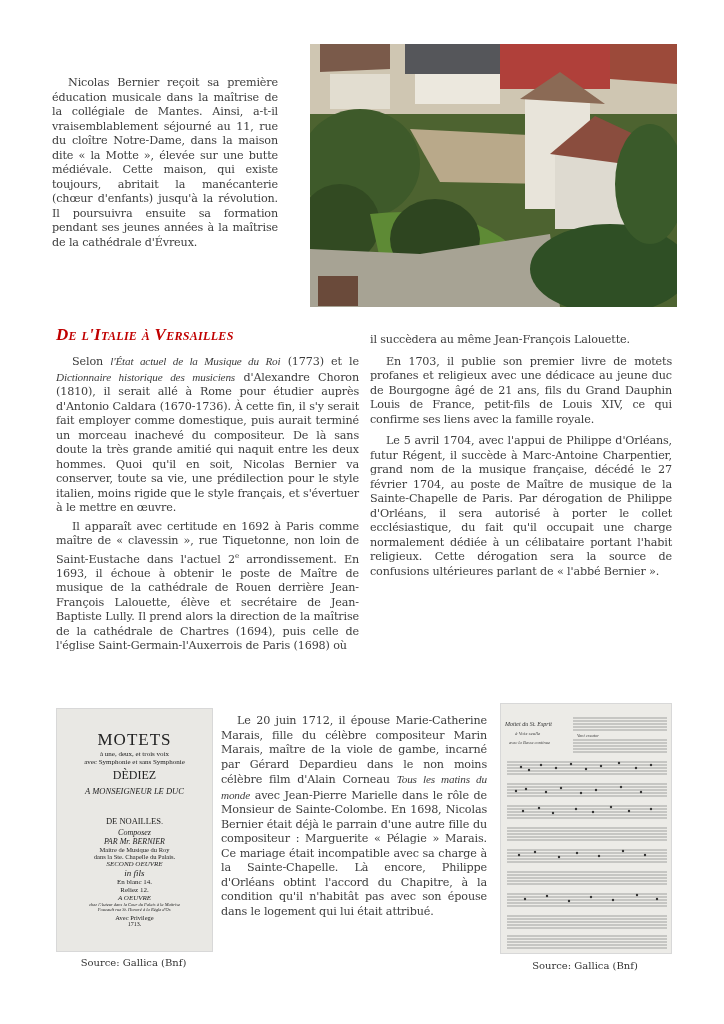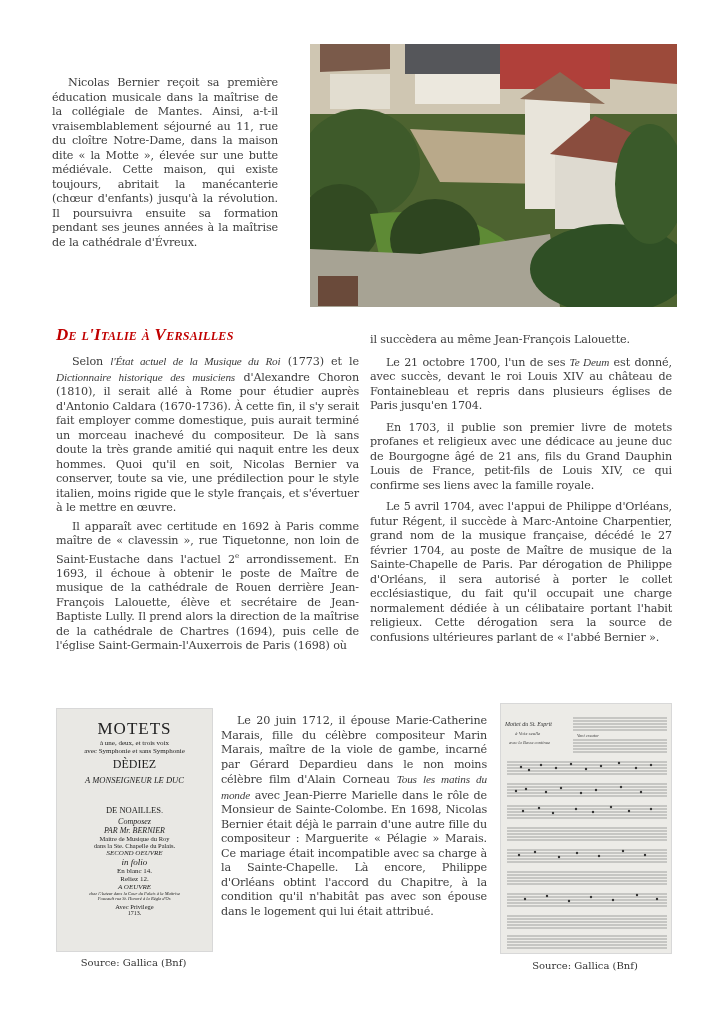--- a/index.html
+++ b/index.html
@@ -61,39 +61,38 @@
 
 <h2 class="section">De l'Italie à Versailles</h2>
 
 <div class="abs" style="left:56px; top:354px; width:303px;">
   <p class="para indent"><span>Selon </span><em>l'État actuel de la Musique du Roi</em><span> (1773) et le </span><em>Dictionnaire historique des musiciens</em><span> d'Alexandre Choron (1810), il serait allé à Rome pour étudier auprès d'Antonio Caldara (1670-1736). À cette fin, il s'y serait fait employer comme domestique, puis aurait terminé un morceau inachevé du compositeur. De là sans doute la très grande amitié qui naquit entre les deux hommes. Quoi qu'il en soit, Nicolas Bernier va conserver, toute sa vie, une prédilection pour le style italien, moins rigide que le style français, et s'évertuer à le mettre en œuvre.</span></p>
   <p class="para indent" style="margin-top:4px;"><span>Il apparaît avec certitude en 1692 à Paris comme maître de « clavessin », rue Tiquetonne, non loin de Saint-Eustache dans l'actuel 2</span><sup>e</sup><span> arrondissement. En 1693, il échoue à obtenir le poste de Maître de musique de la cathédrale de Rouen derrière Jean-François Lalouette, élève et secrétaire de Jean-Baptiste Lully. Il prend alors la direction de la maîtrise de la cathédrale de Chartres (1694), puis celle de l'église Saint-Germain-l'Auxerrois de Paris (1698) où</span></p>
 </div>
 
 <div class="abs" style="left:370px; top:333px; width:302px;">
   <p class="para">il succèdera au même Jean-François Lalouette.</p>
-  <p class="para indent gap"><span>Le 21 octobre 1700, l'un de ses </span><em>Te Deum</em><span> est donné, avec succès, devant le roi Louis XIV au château de Fontainebleau et repris dans plusieurs églises de Paris jusqu'en 1704.</span></p>
   <p class="para indent gap">En 1703, il publie son premier livre de motets profanes et religieux avec une dédicace au jeune duc de Bourgogne âgé de 21 ans, fils du Grand Dauphin Louis de France, petit-fils de Louis XIV, ce qui confirme ses liens avec la famille royale.</p>
   <p class="para indent gap">Le 5 avril 1704, avec l'appui de Philippe d'Orléans, futur Régent, il succède à Marc-Antoine Charpentier, grand nom de la musique française, décédé le 27 février 1704, au poste de Maître de musique de la Sainte-Chapelle de Paris. Par dérogation de Philippe d'Orléans, il sera autorisé à porter le collet ecclésiastique, du fait qu'il occupait une charge normalement dédiée à un célibataire portant l'habit religieux. Cette dérogation sera la source de confusions ultérieures parlant de « l'abbé Bernier ».</p>
 </div>
 
 <div class="abs scan" style="left:56px; top:708px; width:155px; height:242px;">
-  <div class="scan-text" style="padding-top:10px;">
+  <div class="scan-text" style="padding-top:21px;">
     <div style="font-size:17px; letter-spacing:1px;">MOTETS</div>
     <div style="font-size:7px;">à une, deux, et trois voix</div>
     <div style="font-size:7px;">avec Symphonie et sans Symphonie</div>
     <div style="font-size:12px; margin-top:2px;">DÈDIEZ</div>
     <div style="font-size:8.5px; font-style:italic; margin-top:3px;">A MONSEIGNEUR LE DUC</div>
     <div style="font-size:8.5px; margin-top:20px;">DE NOAILLES.</div>
     <div style="font-size:8px; font-style:italic; margin-top:2px;">Composez</div>
     <div style="font-size:8px; font-style:italic;">PAR Mr. BERNIER</div>
     <div style="font-size:6.5px;">Maitre de Musique du Roy</div>
     <div style="font-size:6.5px;">dans la Ste. Chapelle du Palais.</div>
     <div style="font-size:7px; font-style:italic; margin-top:0;">SECOND OEUVRE</div>
-    <div style="font-size:9px; font-style:italic;">in folio</div>
+    <div style="font-size:9px; font-style:italic;">in fils</div>
     <div style="font-size:7px;">En blanc    14.</div>
     <div style="font-size:7px;">Reliez    12.</div>
     <div style="font-size:7px; font-style:italic;">A OEUVRE</div>
     <div style="font-size:4.5px; font-style:italic;">chez l'Auteur dans la Cour du Palais à la Maitrise</div>
     <div style="font-size:4.5px; font-style:italic;">Foucault rue St. Honoré à la Règle d'Or.</div>
     <div style="font-size:6.5px; margin-top:2px;">Avec Privilege</div>
     <div style="font-size:6px;">1713.</div>
   </div>
 </div>
 <div class="abs caption" style="left:56px; top:957px; width:155px;">Source: Gallica (Bnf)</div>

